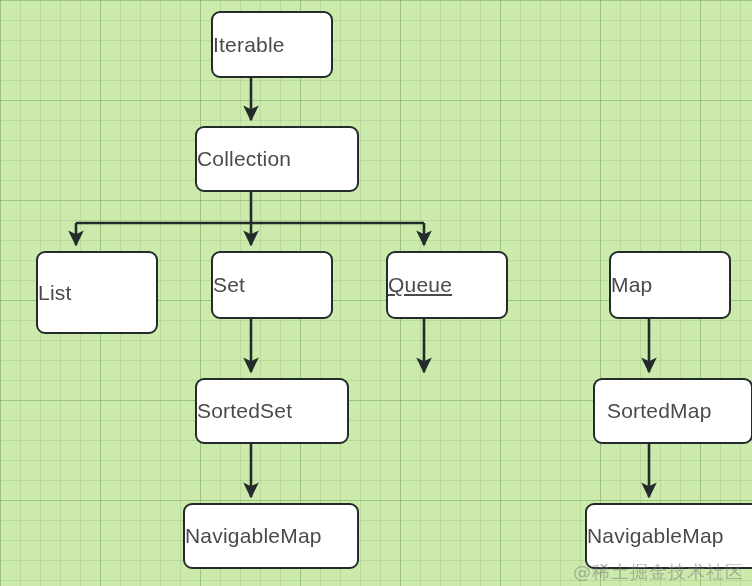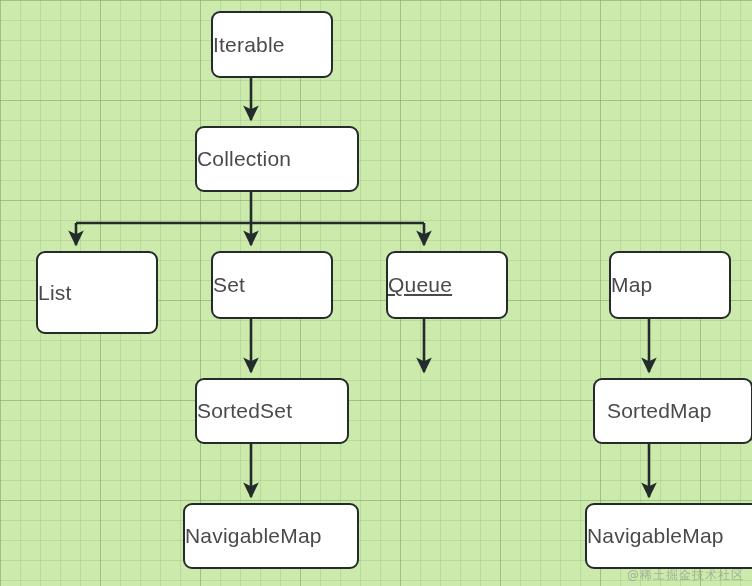--- a/index.html
+++ b/index.html
@@ -45,21 +45,21 @@
     color: #4a4a4a;
     font-size: 21px;
     letter-spacing: 0.2px;
     white-space: nowrap;
     margin-left: 21px;
   }
   .watermark {
     position: absolute;
     right: 8px;
     bottom: 2px;
-    font-size: 12px;
+    font-size: 18px;
     color: rgba(125,125,125,0.55);
     font-family: "DejaVu Sans", sans-serif;
     letter-spacing: 1px;
     user-select: none;
     text-align: center;
   }
 </style>
 </head>
 <body>
 

